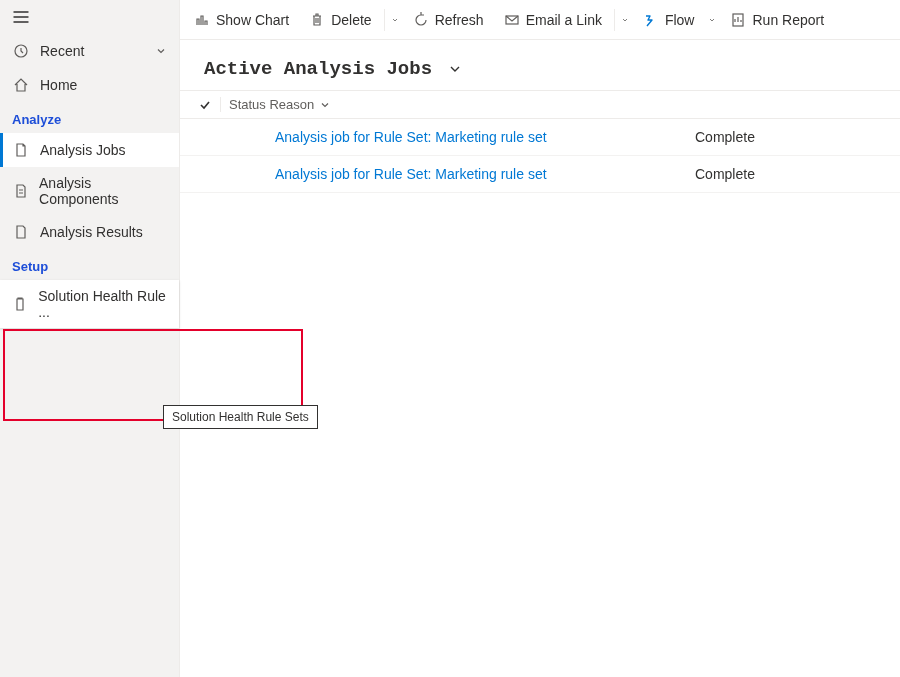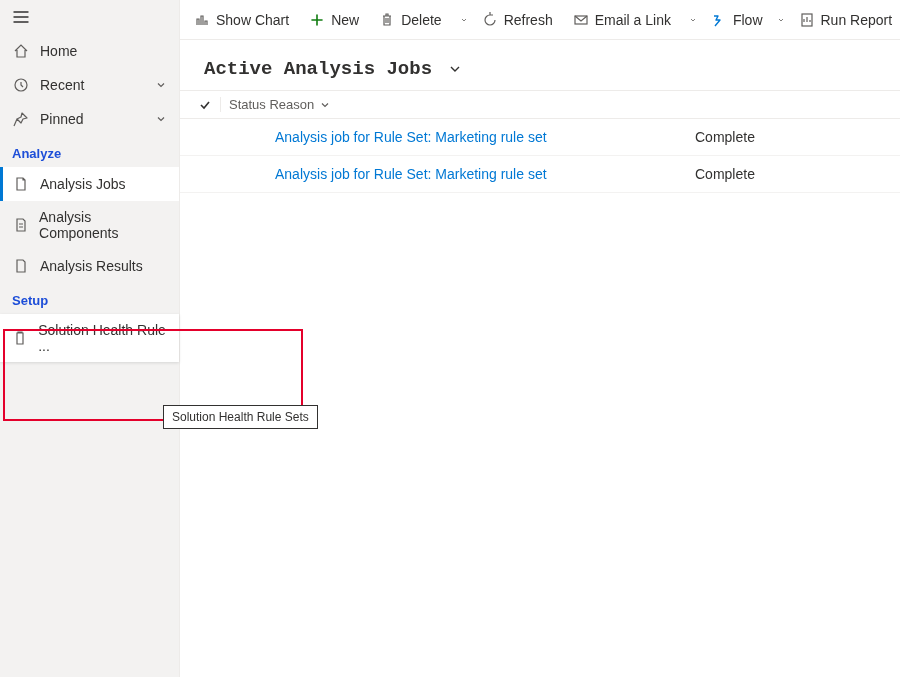--- a/index.html
+++ b/index.html
@@ -48,51 +48,38 @@
   <div class="sidebar" style="position:relative;">
     <div class="hamburger">
       <svg width="18" height="18" viewBox="0 0 18 18">
           <path d="M2 4h14M2 9h14M2 14h14" stroke="#323130" stroke-width="1.4" stroke-linecap="round"></path>
         </svg>
     </div>
 
     <div class="nav-item">
       <span class="icon">
         <svg width="16" height="16" viewBox="0 0 16 16">
-            <path d="M2 8 L8 2 L14 8 M4 7 V14 H12 V7" fill="none" stroke="#605e5c" stroke-width="1.2"></path>
-          </svg>
-      </span>
-      <span>Home</span>
-    </div>
-    <div class="nav-item">
-      <span class="icon">
-        <svg width="16" height="16" viewBox="0 0 16 16">
             <circle cx="8" cy="8" r="6" fill="none" stroke="#605e5c" stroke-width="1.2"></circle>
             <path d="M8 5 V8 L10 10" fill="none" stroke="#605e5c" stroke-width="1.2"></path>
           </svg>
       </span>
       <span>Recent</span>
       <span class="chev">
         <svg width="12" height="12" viewBox="0 0 12 12">
             <path d="M3 4.5 L6 7.5 L9 4.5" fill="none" stroke="#605e5c" stroke-width="1.2"></path>
           </svg>
       </span>
     </div>
     <div class="nav-item">
       <span class="icon">
         <svg width="16" height="16" viewBox="0 0 16 16">
-            <path d="M9 2 L14 7 L10 8 L8 12 L4 8 L8 6 Z M4 8 L1 15" fill="none" stroke="#605e5c" stroke-width="1.2" stroke-linejoin="round"></path>
-          </svg>
-      </span>
-      <span>Pinned</span>
-      <span class="chev">
-        <svg width="12" height="12" viewBox="0 0 12 12">
-            <path d="M3 4.5 L6 7.5 L9 4.5" fill="none" stroke="#605e5c" stroke-width="1.2"></path>
-          </svg>
-      </span>
+            <path d="M2 8 L8 2 L14 8 M4 7 V14 H12 V7" fill="none" stroke="#605e5c" stroke-width="1.2"></path>
+          </svg>
+      </span>
+      <span>Home</span>
     </div>
 
     <div class="section-header">Analyze</div>
 
     <div class="nav-item active">
       <span class="icon">
         <svg width="16" height="16" viewBox="0 0 16 16">
             <path d="M4 2 H10 L12 4 V14 H4 Z M10 2 V4 H12" fill="none" stroke="#605e5c" stroke-width="1.2"></path>
           </svg>
       </span>
@@ -134,28 +121,20 @@
 
   <div class="main">
     <div class="cmdbar">
       <div class="cmdbtn">
         <span class="ci">
           <svg width="16" height="16" viewBox="0 0 16 16">
               <path d="M3 13 V7 H5 V13 M7 13 V4 H9 V13 M11 13 V9 H13 V13" fill="none" stroke="#605e5c" stroke-width="1.2"></path>
             </svg>
         </span>
         <span>Show Chart</span>
-      </div>
-      <div class="cmdbtn">
-        <span class="ci green">
-          <svg width="16" height="16" viewBox="0 0 16 16">
-              <path d="M8 3 V13 M3 8 H13" stroke="#107c10" stroke-width="1.6" stroke-linecap="round"></path>
-            </svg>
-        </span>
-        <span>New</span>
       </div>
       <div class="cmdbtn">
         <span class="ci">
           <svg width="16" height="16" viewBox="0 0 16 16">
               <path d="M4 4 H12 M5 4 V13 H11 V4 M7 4 V2 H9 V4 M7 6 V11 M9 6 V11" fill="none" stroke="#605e5c" stroke-width="1.2"></path>
             </svg>
         </span>
         <span>Delete</span>
       </div>
       <div class="cmdsep"></div>

